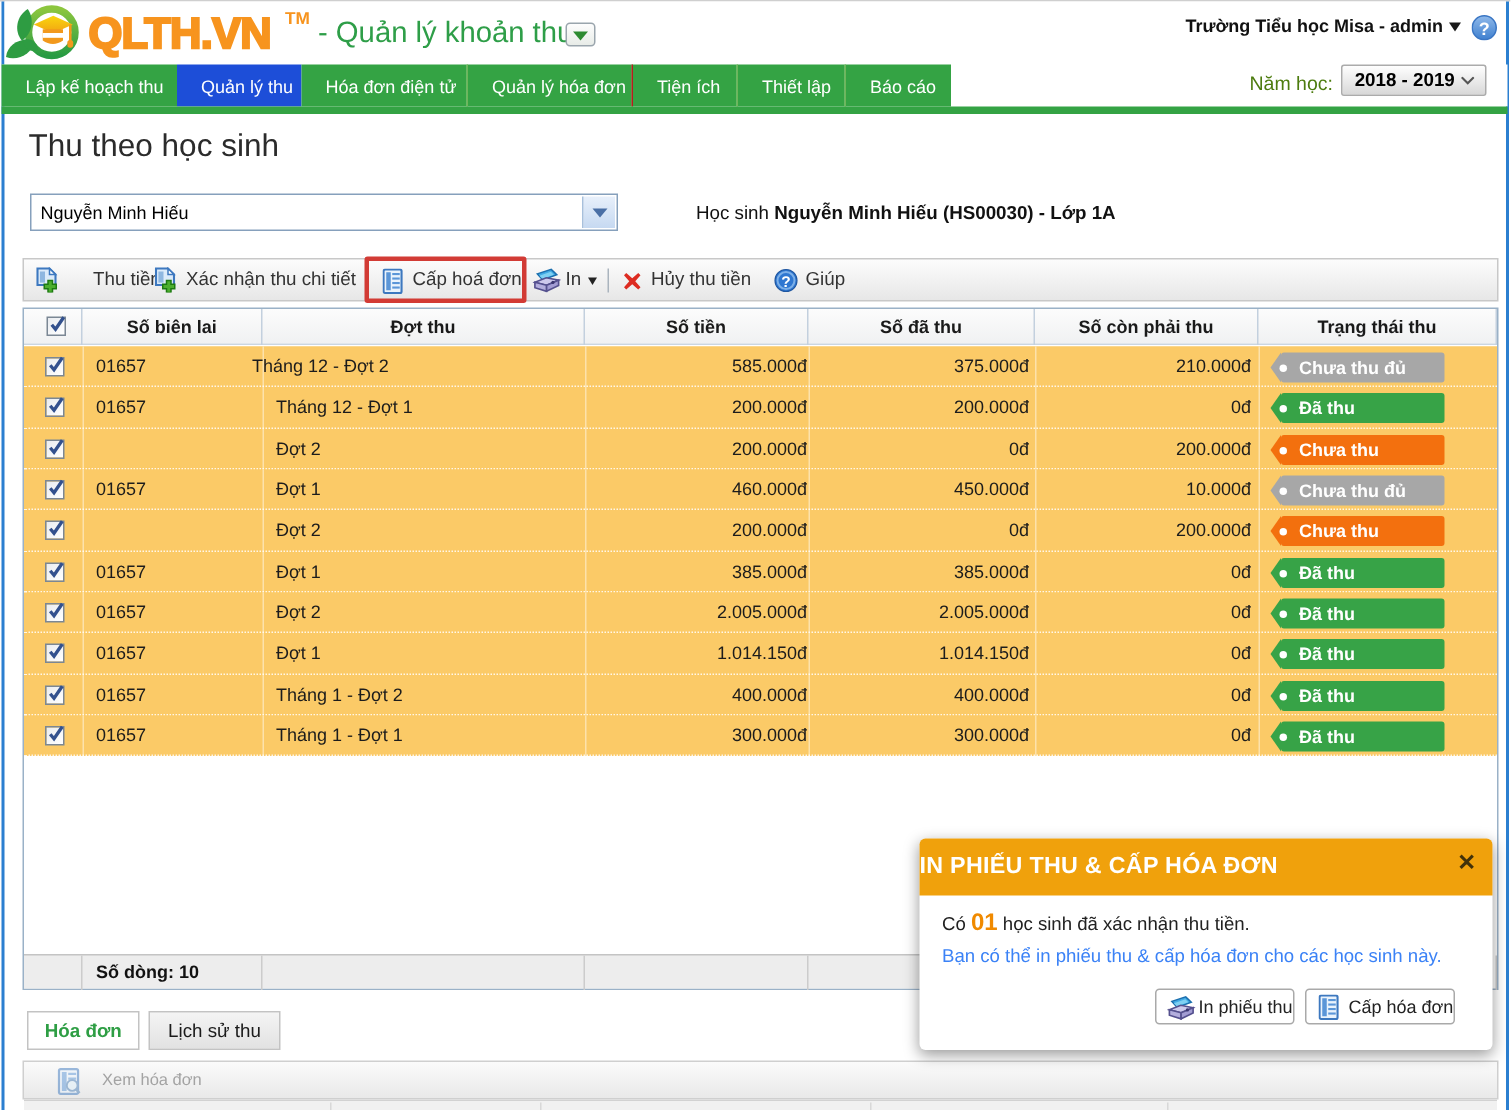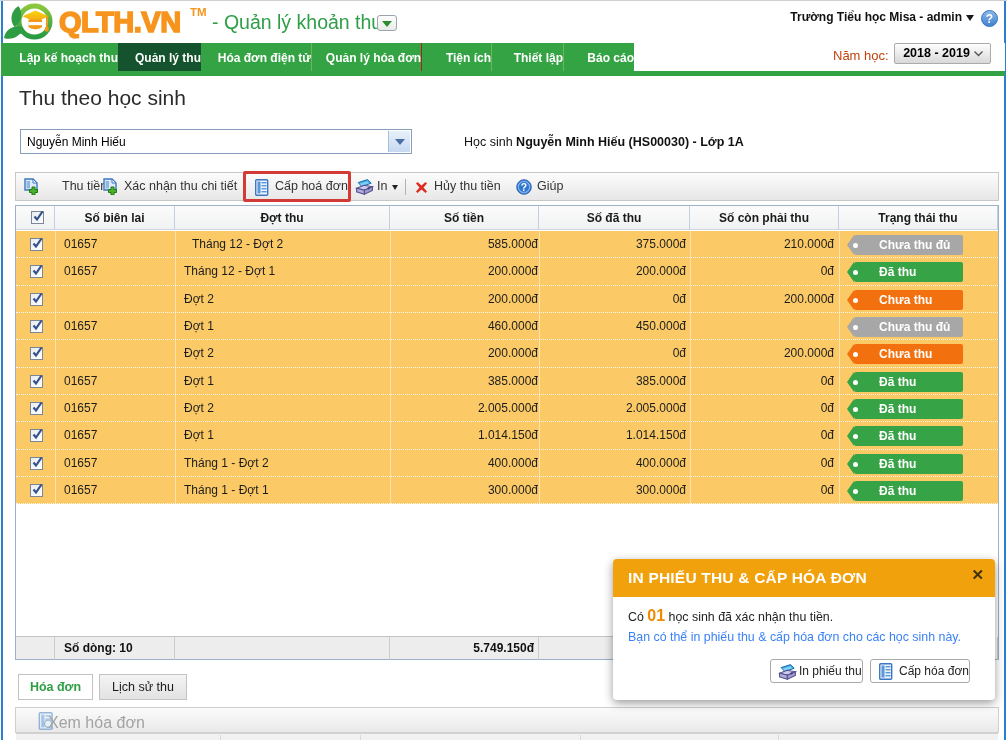--- a/index.html
+++ b/index.html
@@ -17,23 +17,23 @@
 #brand { left:212px; top:11px; font-size:19.5px; color:#2e9e48; }
 #branddd { left:377px; top:15px; width:20px; height:16px; border:1px solid #9aa5ad; border-radius:3px; background:linear-gradient(#fdfdfd,#e8ece8); }
 #branddd:after { content:""; position:absolute; left:4px; top:5px; border:5px solid transparent; border-top:6px solid #2e8b32; }
 #usr { top:10px; left:702px; width:260px; text-align:right; font-size:12px; font-weight:bold; color:#111; }
 #usrarr { left:966px; top:15px; border:4.5px solid transparent; border-top:6px solid #1a1a1a; }
 #helpico { left:981px; top:10px; }
 
 
 #nav { left:1px; top:43px; width:1004px; height:28px; background:#fff; }
 #navstrip { left:1px; top:71px; width:1004px; height:5px; background:#34a344; }
-.tab { position:absolute; top:0; height:28px; background:#34a344; color:#fff; font-size:12px; font-weight:bold; text-align:right; line-height:31px; }
-.tab.act { background:#14532d; }
-#namhoc { left:832px; top:5px; font-size:13px; color:#c2410c; position:absolute; }
+.tab { position:absolute; top:0; height:28px; background:#34a344; color:#fff; font-size:12px; font-weight:normal; text-align:left; line-height:31px;padding-left:16px; }
+.tab.act { background:#1d4ed8; }
+#namhoc { left:832px; top:5px; font-size:13px; color:#4d7c0f; position:absolute; }
 #nhbtn { left:893px; top:0px; width:97px; height:21px; border:1px solid #ababab; border-radius:2px; background:linear-gradient(#fefefe,#d8d8d8); text-align:center; font-size:12.5px; font-weight:bold; color:#000; line-height:19px; position:absolute; }
 
 
 #h1 { left:19px; top:86px; font-size:21px; color:#2b2b2b; }
 #sel { left:20px; top:129px; width:392px; height:25px; border:1px solid #86a0bc; background:#fff; }
 #sel .txt { position:absolute; left:6px; top:5px; font-size:12px; color:#000; }
 #sel .btn { position:absolute; right:1px; top:1px; bottom:1px; width:22px; background:linear-gradient(#e8f0fb,#c6d9f1); border-left:1px solid #a8c0dc; }
 #sel .btn:after { content:""; position:absolute; left:6px; top:8px; border:5px solid transparent; border-top:6px solid #4a6fa5; }
 #stud { left:464px; top:135px; font-size:12.5px; color:#111; }
 #tbar { left:15px; top:172px; width:984px; height:29px; border:1px solid #c8c8c8; background:linear-gradient(#fcfcfc,#e7e7e7); }
@@ -45,42 +45,42 @@
 #grid { left:15px; top:205px; width:984px; height:455px; border:1px solid #9ab1c7; background:#fff; }
 #ghead { position:absolute; left:0; top:0; width:982px; height:24px; background:linear-gradient(#fcfcfc,#f0f1f2); border-bottom:1px solid #ccd6e0; }
 .hcell { position:absolute; top:0; height:24px; line-height:24px; font-size:12px; font-weight:bold; color:#1a1a1a; text-align:center; border-right:1px solid #c3d0de; }
 .grow { position:absolute; left:0; width:982px; height:27.3px; background:#fbca67; }
 .grow .dot { position:absolute; left:0; bottom:0; width:100%; border-bottom:1px dotted rgba(255,255,255,.85); }
 .gc { position:absolute; top:0; height:27px; line-height:27px; font-size:12px; color:#1c1c1c; }
 .vline { position:absolute; top:0; width:1px; background:rgba(255,255,255,.45); }
 .pill { position:absolute; left:838px; top:4px; width:109px; height:20px; border-radius:2px; color:#fff; font-size:12px; font-weight:bold; line-height:20px; }
 .pill:before { content:""; position:absolute; left:-7px; top:0; border-top:10px solid transparent; border-bottom:10px solid transparent; }
 .pill .d { position:absolute; left:-1px; top:7.5px; width:5px; height:5px; border-radius:50%; background:#fff; }
-.pill .t { margin-left:25px; }
+.pill .t { margin-left:12px; }
 .pgray { background:#a7a7a7; } .pgray:before { border-right:7px solid #a7a7a7; }
 .pgreen { background:#37a347; } .pgreen:before { border-right:7px solid #37a347; }
 .porange { background:#f3700e; } .porange:before { border-right:7px solid #f3700e; }
 #gfoot { position:absolute; left:0; top:430px; width:782px; height:23px; background:#ededed; border-top:1px solid #c4c4c4; }
 .fcell { position:absolute; top:0; height:23px; line-height:23px; font-size:12px; font-weight:bold; color:#111; border-right:1px solid #cccccc; }
 
 
 .cb { position:absolute; width:13px; height:13px; border:1px solid #7b8794; background:linear-gradient(135deg,#e9ecf0,#ffffff); }
 .cb svg { position:absolute; left:0px; top:-2px; overflow:visible; }
 
 
 #tabHd { left:18px; top:674px; width:75px; height:26px; background:#fff; border:1px solid #c3c3c3; color:#2e9e44; font-weight:bold; font-size:12.5px; text-align:center; line-height:24px; }
 #tabLs { left:99px; top:674px; width:88px; height:26px; background:linear-gradient(#f4f4f4,#e2e2e2); border:1px solid #c3c3c3; color:#1a1a1a; font-size:12.5px; text-align:center; line-height:24px; }
 #dbar { left:15px; top:707px; width:984px; height:26px; border:1px solid #cfcfcf; background:linear-gradient(#fbfbfb,#e9e9e9); }
-#dbar .txt { position:absolute; left:32px; top:6px; font-size:16px; color:#a3a3a3; }
+#dbar .txt { position:absolute; left:52px; top:6px; font-size:11px; color:#a3a3a3; }
 #bhead { left:16px; top:733px; width:982px; height:7px; background:#f1f1f1; border-top:1px solid #d2d2d2; }
 .bsep { position:absolute; top:1px; width:1px; height:6px; background:#d8d8d8; }
 
 
 #pop { left:613px; top:559px; width:382px; height:141px; background:#fff; border-radius:4px; box-shadow:0 3px 10px rgba(0,0,0,.4); }
-#pophd { position:absolute; left:0; top:0; width:100%; height:38px; background:#f0a10c; border-radius:4px 4px 0 0; color:#fff; font-size:15.5px; font-weight:bold; line-height:38px; padding-left:15px; letter-spacing:0.2px; }
+#pophd { position:absolute; left:0; top:0; width:100%; height:38px; background:#f0a10c; border-radius:4px 4px 0 0; color:#fff; font-size:15.5px; font-weight:bold; line-height:38px; letter-spacing:0.2px; }
 #popx { position:absolute; right:11px; top:7px; color:#42320a; font-size:15px; font-weight:bold; }
 #popl1 { position:absolute; left:15px; top:48px; font-size:12.4px; color:#222; }
 #popl1 b.num { color:#f08a00; font-size:16px; }
 #popl2 { position:absolute; left:15px; top:71px; font-size:12.4px; color:#3b82f6; }
 .pbtn { position:absolute; top:100px; height:24px; border:1px solid #a9a9a9; border-radius:3px; background:#fff; font-size:12px; color:#222; line-height:22px; text-align:left; white-space:nowrap; }
 </style>
 </head>
 <body>
 <div class="abs" id="topline"></div>
 <div class="abs" id="leftline"></div>
@@ -219,21 +219,21 @@
 <div class="vline" style="left:374px;height:27px"></div>
 <div class="vline" style="left:523px;height:27px"></div>
 <div class="vline" style="left:674px;height:27px"></div>
 <div class="vline" style="left:823px;height:27px"></div>
 <span class="cb" style="left:14px;top:7px">
         <svg width="16" height="16" viewBox="0 0 16 16">
           <path d="M2.5 6.5 L5 9.5 L10.5 1.5" fill="none" stroke="#33518e" stroke-width="2.2"></path>
         </svg>
       </span>
 <span class="gc" style="left:48px">01657</span>
-<span class="gc" style="left:176px">Tháng 12 - Đợt 2</span>
+<span class="gc" style="left:152px">Tháng 12 - Đợt 2</span>
 <span class="gc" style="left:374px;width:148px;text-align:right">585.000đ</span>
 <span class="gc" style="left:523px;width:147px;text-align:right">375.000đ</span>
 <span class="gc" style="left:674px;width:144px;text-align:right">210.000đ</span>
 <div class="pill pgray"><span class="d"></span><span class="t">Chưa thu đủ</span></div>
 <div class="dot"></div>
 </div>
 <div class="grow" style="top:52px;height:28px">
 <div class="vline" style="left:39px;height:28px"></div>
 <div class="vline" style="left:159px;height:28px"></div>
 <div class="vline" style="left:374px;height:28px"></div>
@@ -281,20 +281,21 @@
 <div class="vline" style="left:823px;height:27px"></div>
 <span class="cb" style="left:14px;top:7px">
         <svg width="16" height="16" viewBox="0 0 16 16">
           <path d="M2.5 6.5 L5 9.5 L10.5 1.5" fill="none" stroke="#33518e" stroke-width="2.2"></path>
         </svg>
       </span>
 <span class="gc" style="left:48px">01657</span>
 <span class="gc" style="left:168px">Đợt 1</span>
 <span class="gc" style="left:374px;width:148px;text-align:right">460.000đ</span>
 <span class="gc" style="left:523px;width:147px;text-align:right">450.000đ</span>
+<span class="gc" style="left:674px;width:144px;text-align:right">10.000đ</span>
 <div class="pill pgray"><span class="d"></span><span class="t">Chưa thu đủ</span></div>
 <div class="dot"></div>
 </div>
 <div class="grow" style="top:134px;height:28px">
 <div class="vline" style="left:39px;height:28px"></div>
 <div class="vline" style="left:159px;height:28px"></div>
 <div class="vline" style="left:374px;height:28px"></div>
 <div class="vline" style="left:523px;height:28px"></div>
 <div class="vline" style="left:674px;height:28px"></div>
 <div class="vline" style="left:823px;height:28px"></div>
@@ -412,21 +413,20 @@
 </div>
 <div id="gfoot">
 <div class="fcell" style="left:0px;width:39px"></div>
 <div class="fcell" style="left:39px;width:120px"></div>
 <div class="fcell" style="left:159px;width:215px"></div>
 <div class="fcell" style="left:374px;width:149px"></div>
 <div class="fcell" style="left:523px;width:151px"></div>
 <div class="fcell" style="left:674px;width:149px"></div>
 <div class="fcell" style="left:823px;width:159px"></div>
 <span class="fcell" style="left:48px;border:none">Số dòng: 10</span>
-<span class="fcell" style="left:374px;width:144px;text-align:right;border:none">5.749.150đ</span>
 </div>
 </div>
 
 <div class="abs" id="tabHd">Hóa đơn</div>
 <div class="abs" id="tabLs">Lịch sử thu</div>
 <div class="abs" id="dbar">
     <svg style="position:absolute;left:22px;top:4px;opacity:.5" width="16" height="18" viewBox="0 0 14 17">
       <rect x="0.7" y="0.7" width="12" height="15.6" rx="1" fill="#eaf3fc" stroke="#3d78bf" stroke-width="1.4"></rect>
       <rect x="2.5" y="2.5" width="3" height="12" fill="#5b96d8"></rect>
       <rect x="6.5" y="3" width="5" height="1.4" fill="#5b96d8"></rect>

